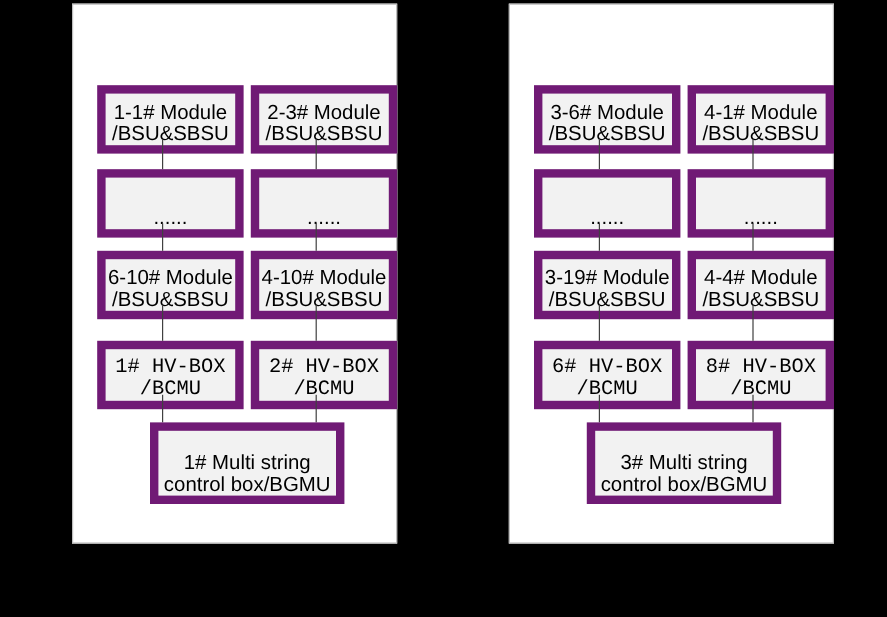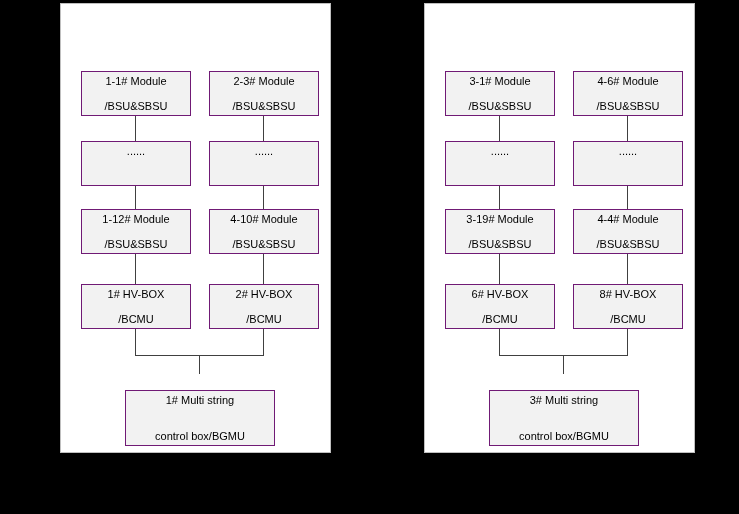--- a/index.html
+++ b/index.html
@@ -24,42 +24,42 @@
     border: 1px solid #bfbfbf;
     box-shadow: 2px 2px 3px rgba(0,0,0,0.4);
   }
   .panel.p1 { left: 60px; }
   .panel.p2 { left: 424px; }
   .node {
     position: absolute;
     width: 108px;
     height: 43px;
     background: #f2f2f2;
-    border: 1px solid #701a75;
+    border: 7px solid #701a75;
     display: flex;
     flex-direction: column;
     align-items: center;
-    justify-content: space-between;
+    justify-content: flex-end;
     text-align: center;
-    font-size: 11px;
+    font-size: 17px;
     color: #000000;
     line-height: 18px;
   }
   .node.wide {
     width: 148px;
     height: 54px;
     left: 64px;
-    top: 386px;
+    top: 348px;
   }
   .c1 { left: 20px; }
   .c2 { left: 148px; }
   .r1 { top: 67px; }
   .r2 { top: 137px; }
   .r3 { top: 205px; }
-  .r4 { top: 280px; }
+  .r4 { top: 280px; font-family: Liberation Mono, monospace; }
   .lbl { display: block; white-space: nowrap; }
   .vline {
     position: absolute;
     width: 1px;
     background: #404040;
   }
   .hline {
     position: absolute;
     height: 1px;
     background: #404040;
@@ -83,21 +83,21 @@
   <div class="panel p1">
 
     <div class="node c1 r1">
       <span class="lbl">1-1# Module</span>
       <span class="lbl">/BSU&amp;SBSU</span>
     </div>
     <div class="node c1 r2">
       <span class="lbl">......</span>
     </div>
     <div class="node c1 r3">
-      <span class="lbl">1-12# Module</span>
+      <span class="lbl">6-10# Module</span>
       <span class="lbl">/BSU&amp;SBSU</span>
     </div>
     <div class="node c1 r4">
       <span class="lbl">1# HV-BOX</span>
       <span class="lbl">/BCMU</span>
     </div>
 
     <div class="node c2 r1">
       <span class="lbl">2-3# Module</span>
       <span class="lbl">/BSU&amp;SBSU</span>
@@ -127,37 +127,37 @@
 
     <div class="node wide">
       <span class="lbl">1# Multi string</span>
       <span class="lbl">control box/BGMU</span>
     </div>
   </div>
 
   <div class="panel p2">
 
     <div class="node c1 r1">
-      <span class="lbl">3-1# Module</span>
+      <span class="lbl">3-6# Module</span>
       <span class="lbl">/BSU&amp;SBSU</span>
     </div>
     <div class="node c1 r2">
       <span class="lbl">......</span>
     </div>
     <div class="node c1 r3">
       <span class="lbl">3-19# Module</span>
       <span class="lbl">/BSU&amp;SBSU</span>
     </div>
     <div class="node c1 r4">
       <span class="lbl">6# HV-BOX</span>
       <span class="lbl">/BCMU</span>
     </div>
 
     <div class="node c2 r1">
-      <span class="lbl">4-6# Module</span>
+      <span class="lbl">4-1# Module</span>
       <span class="lbl">/BSU&amp;SBSU</span>
     </div>
     <div class="node c2 r2">
       <span class="lbl">......</span>
     </div>
     <div class="node c2 r3">
       <span class="lbl">4-4# Module</span>
       <span class="lbl">/BSU&amp;SBSU</span>
     </div>
     <div class="node c2 r4">

